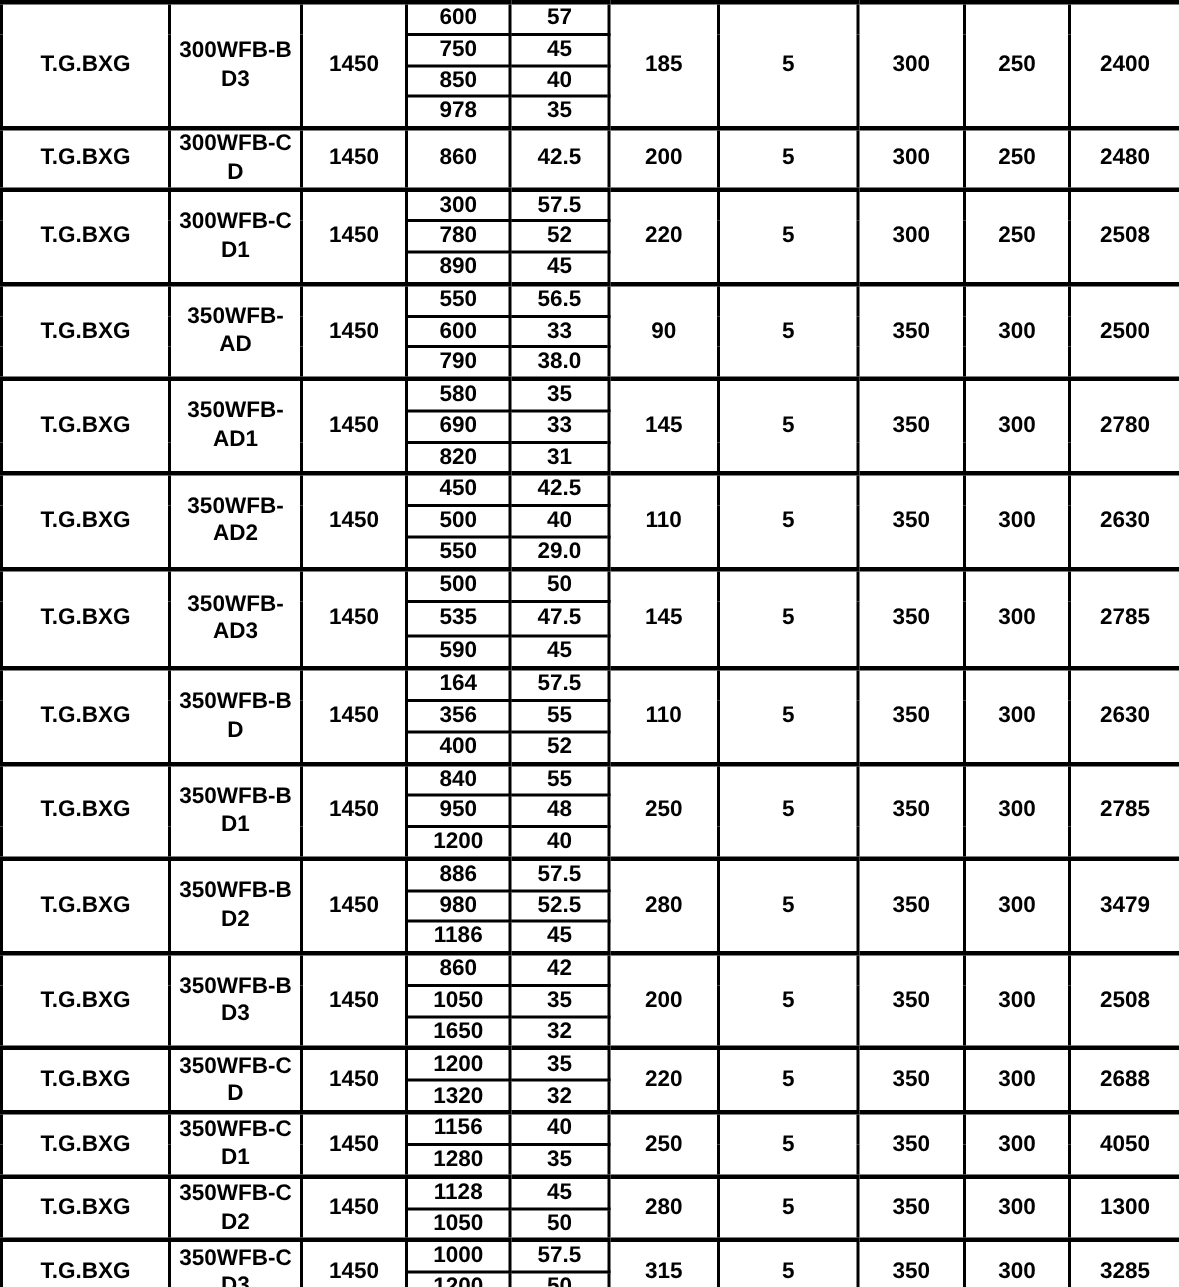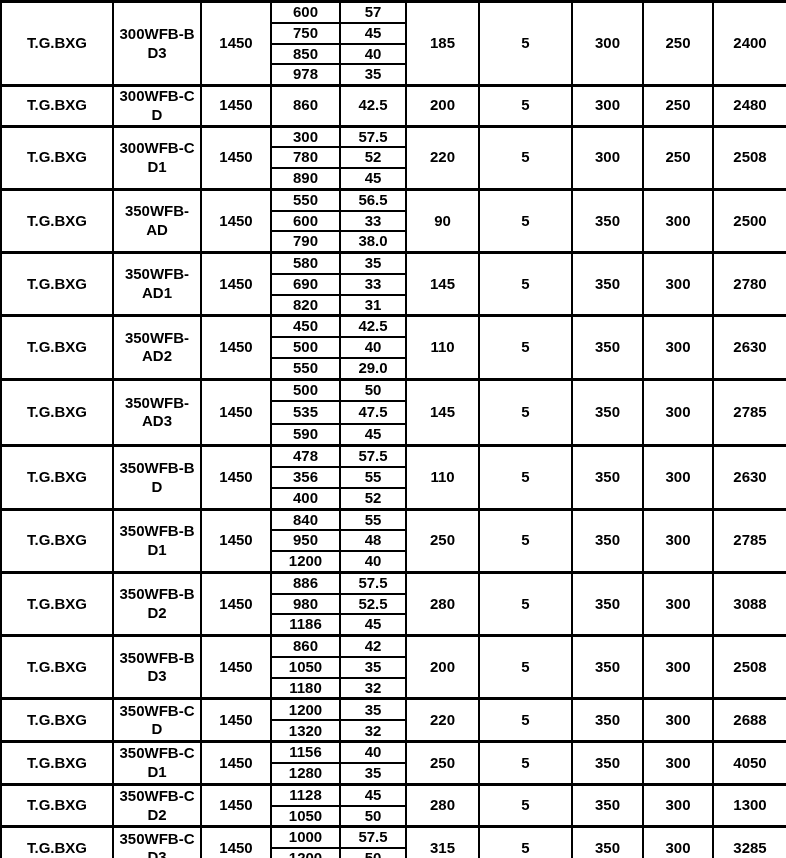--- a/index.html
+++ b/index.html
@@ -198,21 +198,21 @@
         </tr>
         <tr style="height: 22.3333px;">
           <td>590</td>
           <td>45</td>
         </tr>
         <tr class="group-first" style="height: 20px;">
           <td rowspan="3">T.G.BXG</td>
           <td rowspan="3" class="model">350WFB-B
 D</td>
           <td rowspan="3">1450</td>
-          <td>478</td>
+          <td>164</td>
           <td>57.5</td>
           <td rowspan="3">110</td>
           <td rowspan="3">5</td>
           <td rowspan="3">350</td>
           <td rowspan="3">300</td>
           <td rowspan="3">2630</td>
         </tr>
         <tr style="height: 20px;">
           <td>356</td>
           <td>55</td>
@@ -246,21 +246,21 @@
           <td rowspan="3">T.G.BXG</td>
           <td rowspan="3" class="model">350WFB-B
 D2</td>
           <td rowspan="3">1450</td>
           <td>886</td>
           <td>57.5</td>
           <td rowspan="3">280</td>
           <td rowspan="3">5</td>
           <td rowspan="3">350</td>
           <td rowspan="3">300</td>
-          <td rowspan="3">3088</td>
+          <td rowspan="3">3479</td>
         </tr>
         <tr style="height: 20px;">
           <td>980</td>
           <td>52.5</td>
         </tr>
         <tr style="height: 20px;">
           <td>1186</td>
           <td>45</td>
         </tr>
         <tr class="group-first" style="height: 20px;">
@@ -274,21 +274,21 @@
           <td rowspan="3">5</td>
           <td rowspan="3">350</td>
           <td rowspan="3">300</td>
           <td rowspan="3">2508</td>
         </tr>
         <tr style="height: 20px;">
           <td>1050</td>
           <td>35</td>
         </tr>
         <tr style="height: 20px;">
-          <td>1180</td>
+          <td>1650</td>
           <td>32</td>
         </tr>
         <tr class="group-first" style="height: 21.5px;">
           <td rowspan="2">T.G.BXG</td>
           <td rowspan="2" class="model">350WFB-C
 D</td>
           <td rowspan="2">1450</td>
           <td>1200</td>
           <td>35</td>
           <td rowspan="2">220</td>

